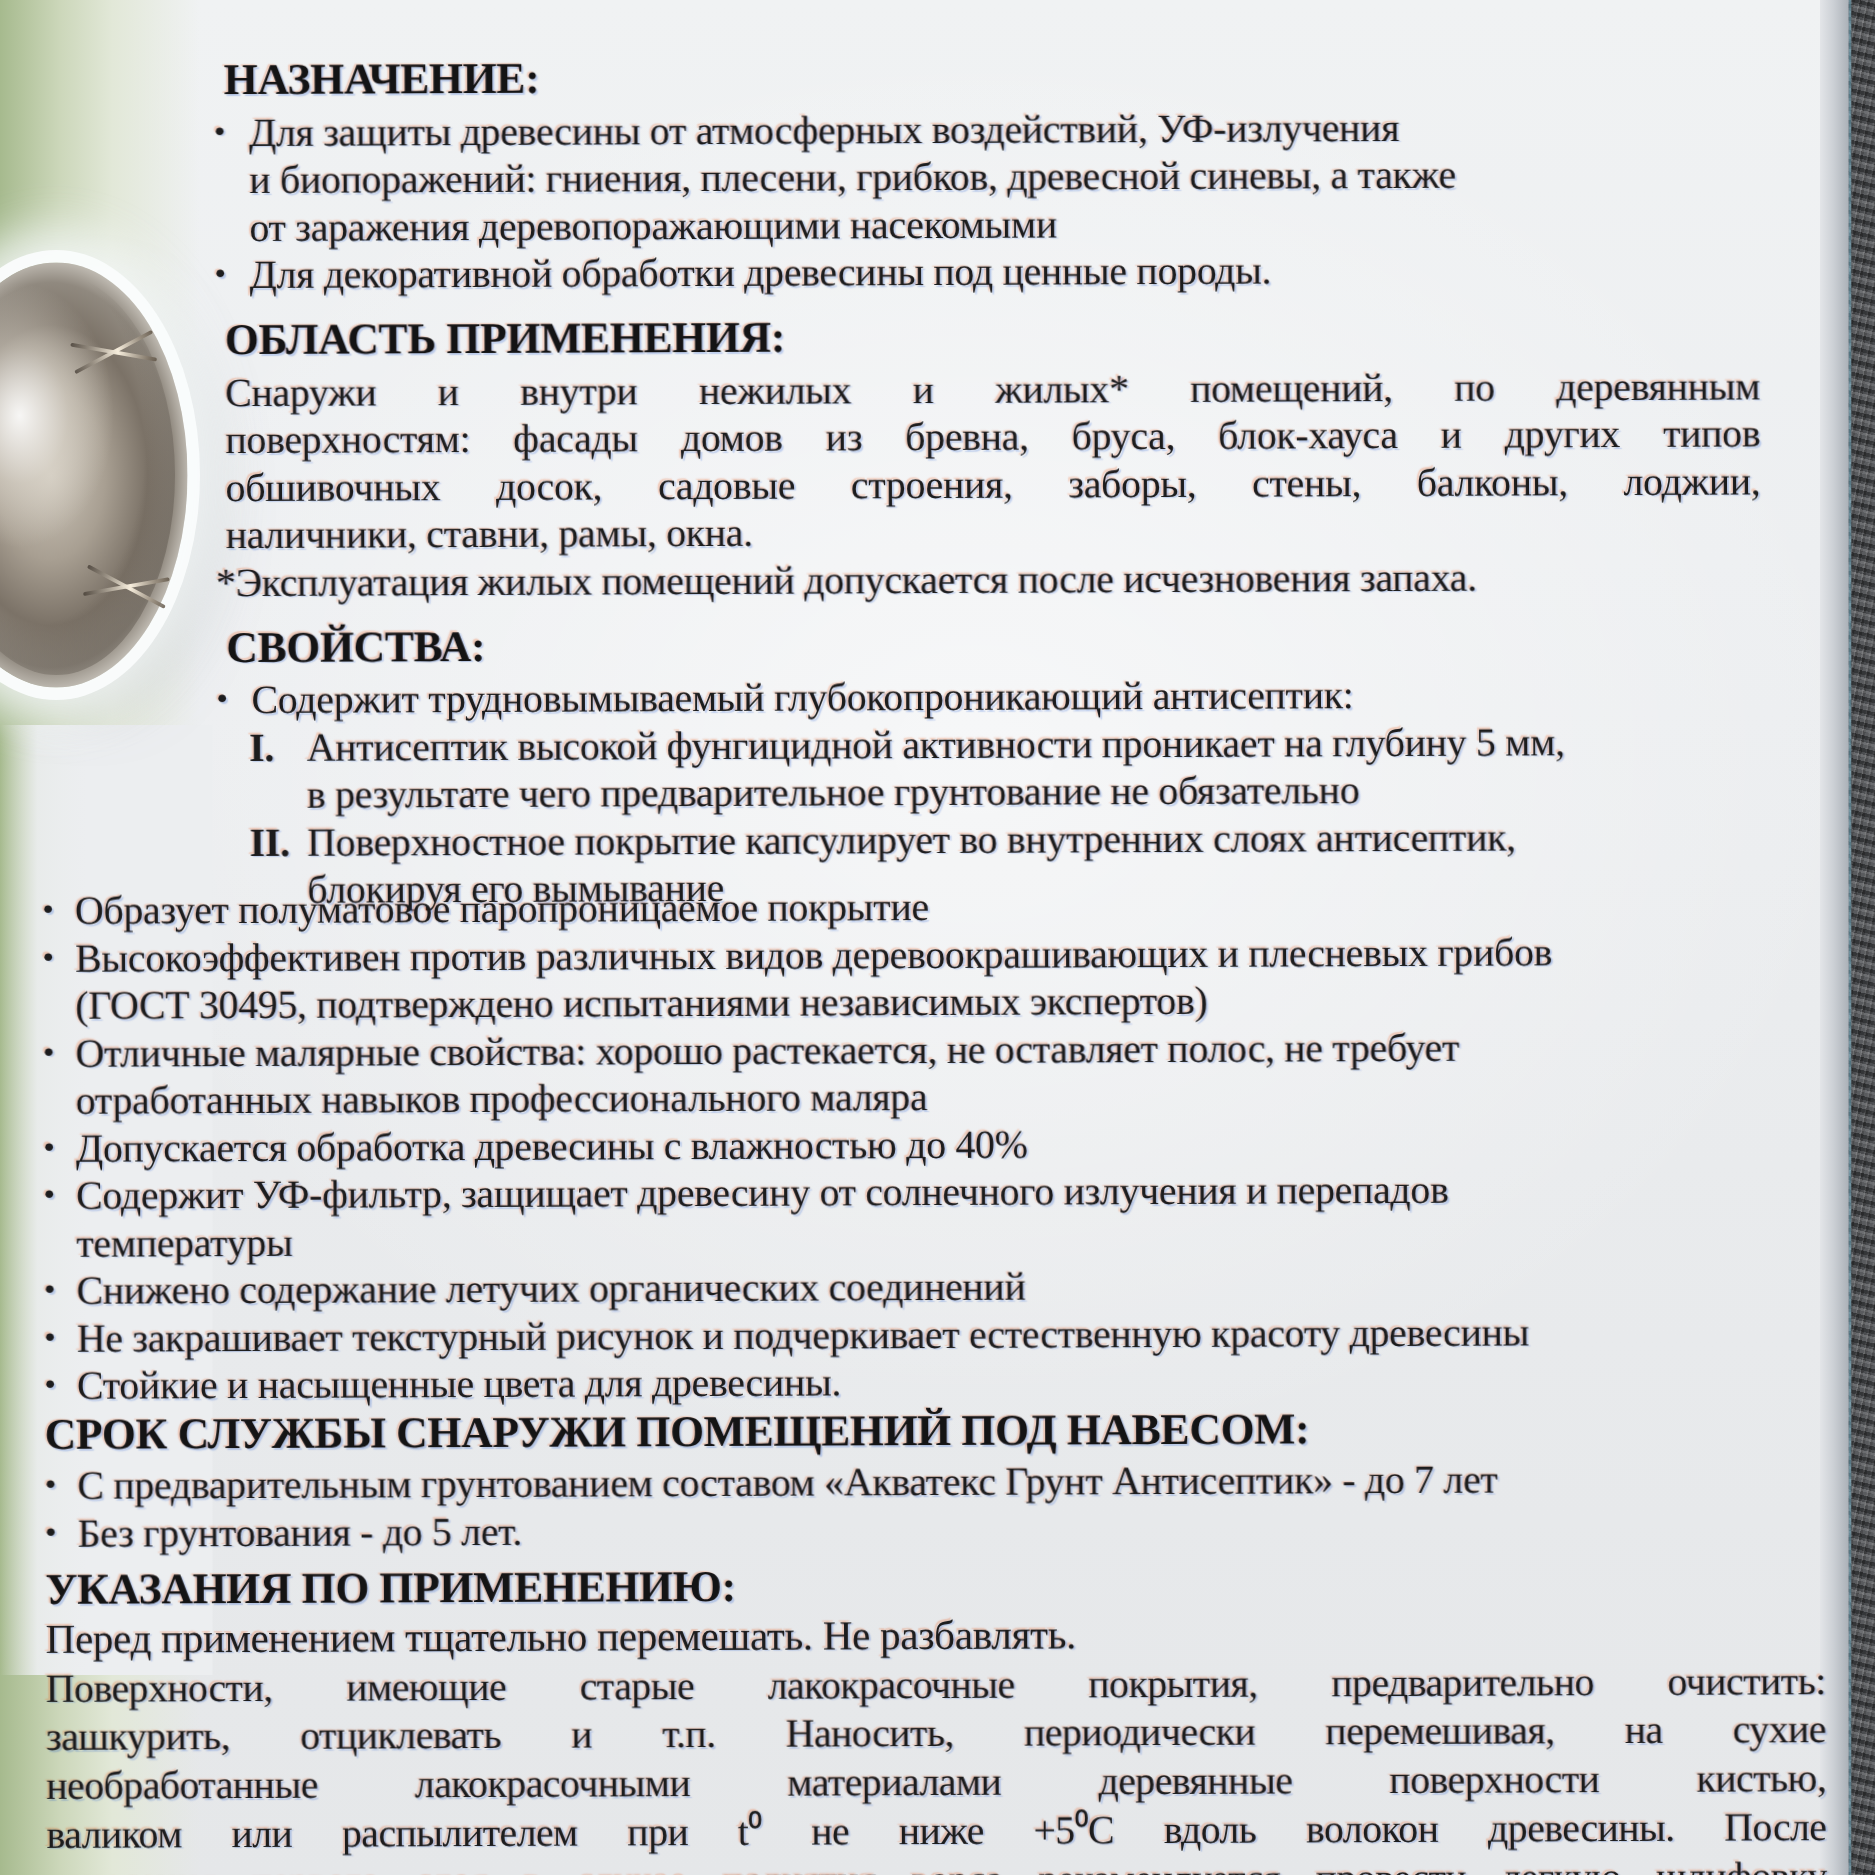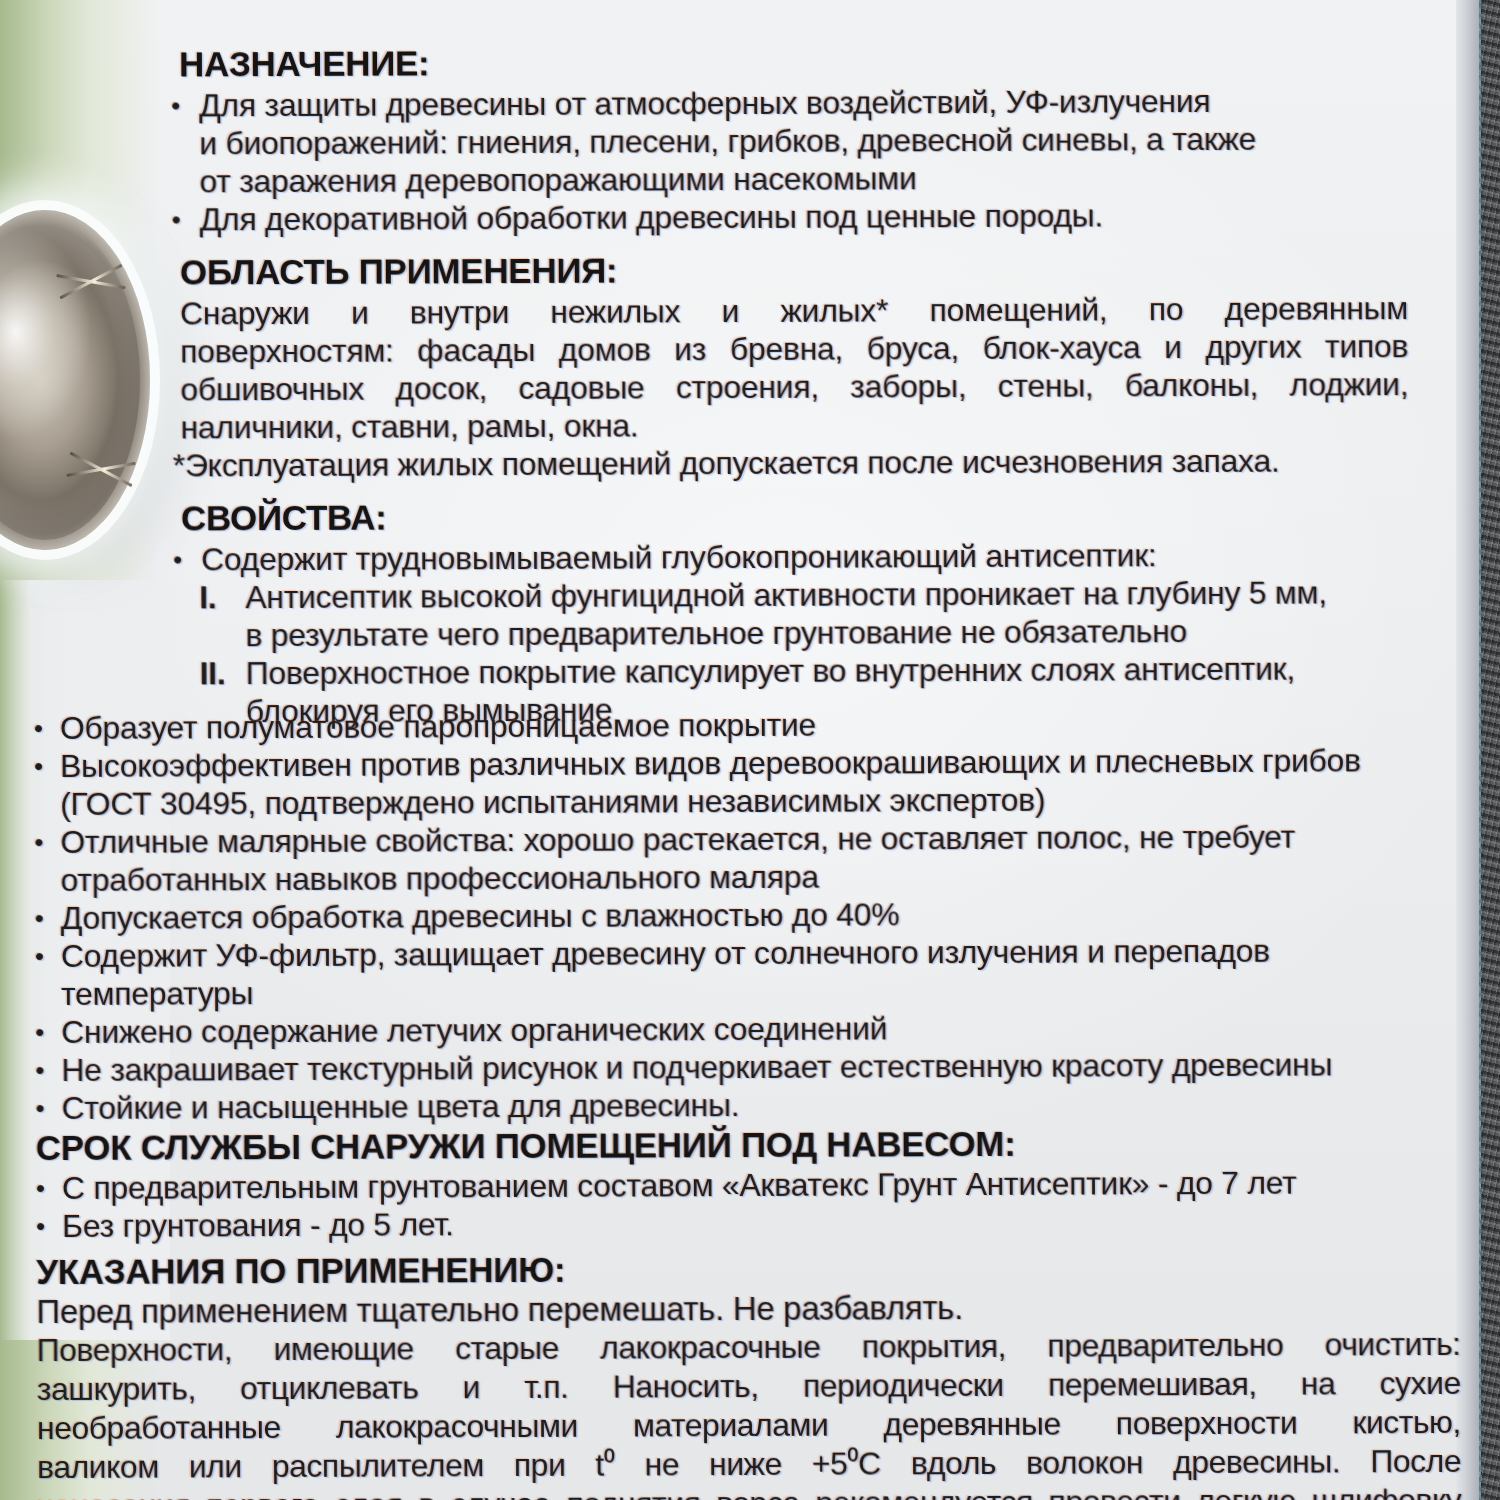--- a/index.html
+++ b/index.html
@@ -1,21 +1,21 @@
 <!DOCTYPE html>
 <html lang="ru"><head>
 <meta charset="utf-8">
 <style>
   html,body{margin:0;padding:0;background:#777;}
   .photo{
     position:relative;width:1500px;height:1500px;overflow:hidden;
     background:
       radial-gradient(ellipse 1000px 800px at 52% 40%, rgba(255,255,255,.55), rgba(255,255,255,0) 72%),
       linear-gradient(to bottom,#f0f2f3 0%,#edeff1 30%,#e9ebed 62%,#e5e7e9 100%);
-    font-family:Liberation Sans, sans-serif;
+    font-family:Liberation Serif, serif;
   }
   
   .green-edge{position:absolute;left:0;top:0;width:170px;height:100%;
     background:linear-gradient(to right,#a6ba8e 0px,#b6c6a0 20px,#ccd7ba 48px,#e2e8d8 90px,rgba(236,239,236,0) 160px);}
   .green-fade{position:absolute;left:0;top:580px;width:170px;height:760px;
     background:linear-gradient(to right,rgba(226,232,216,0) 0px,rgba(236,238,240,.92) 30px,#ecEEf0 70px,rgba(236,238,240,1) 170px);}
   
   .edge-light{position:absolute;left:1456px;top:0;width:24px;height:100%;
     background:linear-gradient(to right,#e3e5e8 0%,#ccd0d5 45%,#a8aeb5 100%);}
   .edge-dark{position:absolute;left:1479px;top:0;width:21px;height:100%;

